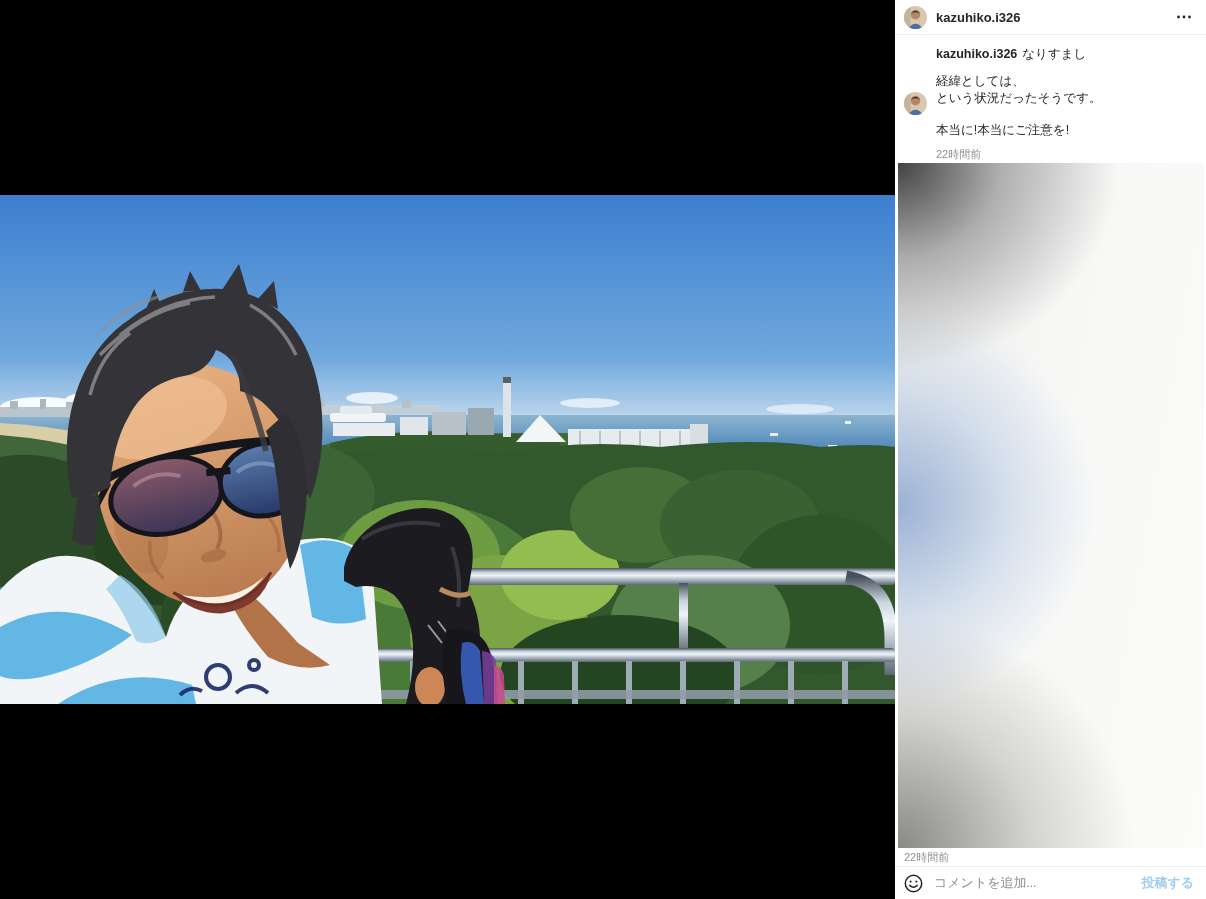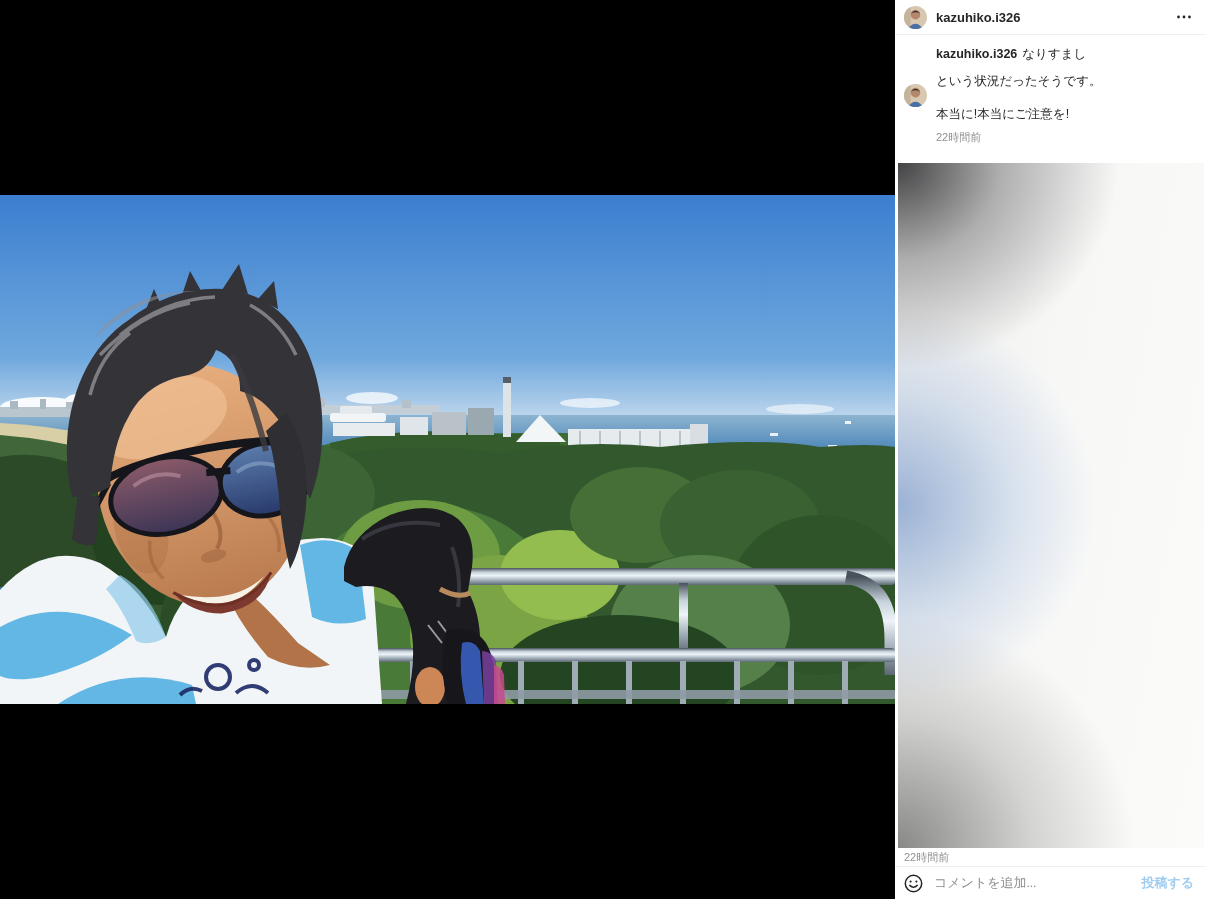--- a/index.html
+++ b/index.html
@@ -293,20 +293,21 @@
       <rect x="0" y="0" width="7" height="24" fill="#c4b49c"></rect>
       <path d="M4 24 Q 12 13 20 24 Z" fill="#4a6fa5"></path>
       <circle cx="12" cy="9" r="5" fill="#b5876a"></circle>
       <path d="M7 8 Q 12 2 17 8 Q 12 5 7 8 Z" fill="#2a2a2e"></path>
     </svg>
     <div class="comment-body">
       <div>
         <span class="cu">kazuhiko.i326</span><span>なりすまし</span>
       </div>
       <div class="cap-p1">
+        <div>経緯としては、</div>
         <div>という状況だったそうです。</div>
       </div>
       <div class="cap-p2">本当に!本当にご注意を!</div>
       <span class="ts">22時間前</span>
     </div>
   </div>
 
   <div class="attachment"></div>
 
   <span class="ts-bottom">22時間前</span>

